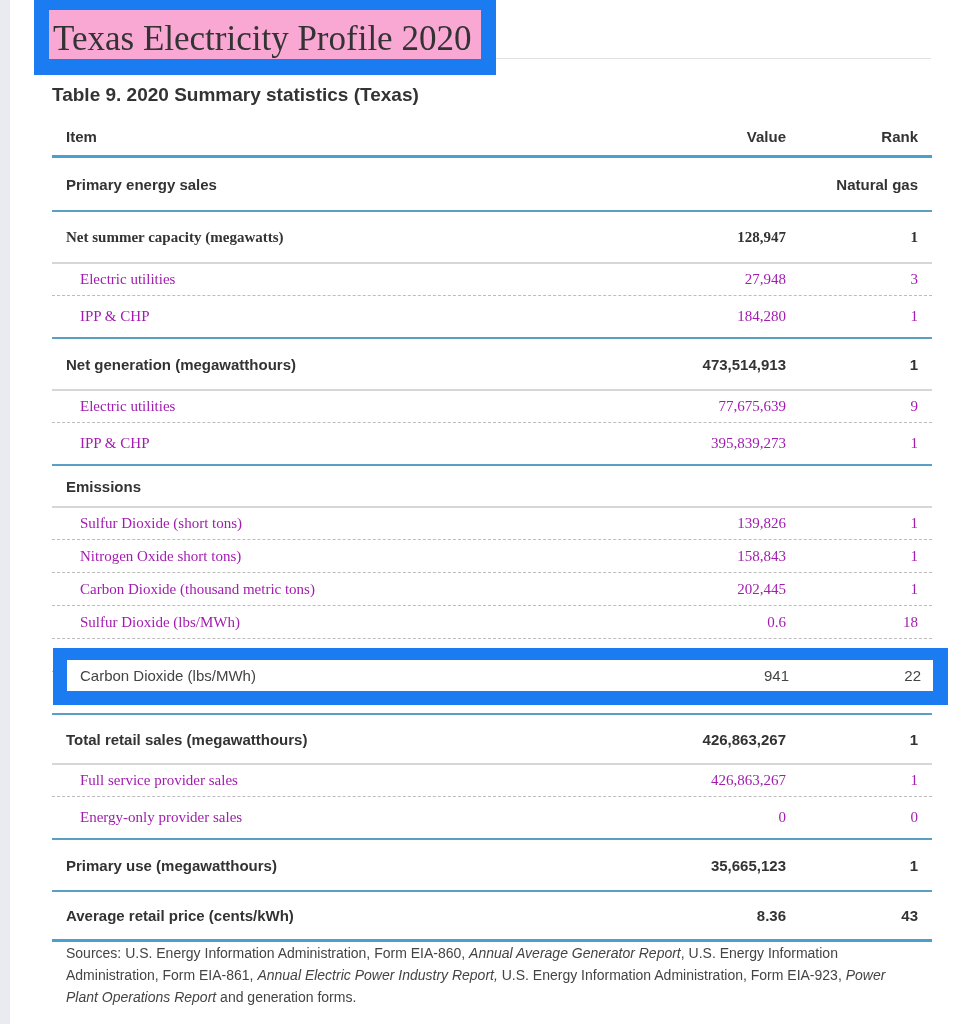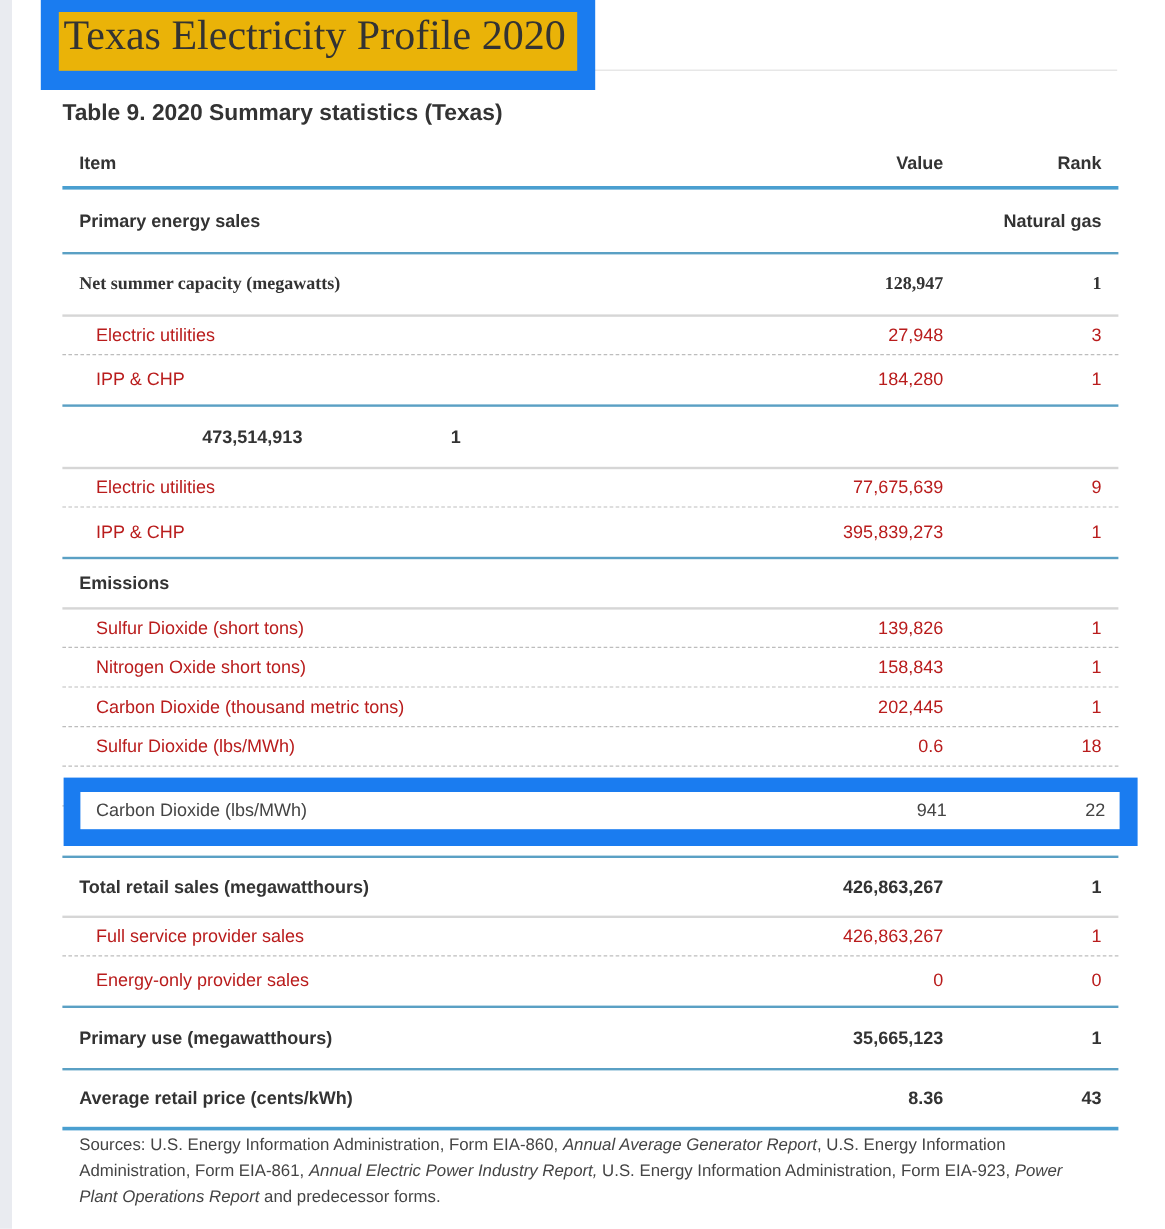--- a/index.html
+++ b/index.html
@@ -18,22 +18,22 @@
     position: absolute; left: 490px; right: 40px; top: 58px;
     border-top: 1px solid #e2e2e2;
   }
   .title-box {
     position: absolute; left: 34px; top: 0px; width: 462px; height: 75px;
     background: #1a7cf0;
     box-sizing: border-box;
   }
   .title-inner {
     position: absolute; left: 15px; top: 10px; right: 15px; height: 49px;
-    background: #eab308;
-    display: flex; align-items: flex-start;
+    background: #f9a8d4;
+    display: flex; align-items: flex-end;
   }
   .page-title {
     font-family: "Liberation Serif", serif;
     font-size: 35px; color: #333; padding-left: 4px; white-space: nowrap;
   }
   .table-caption {
     position: absolute; left: 52px; top: 84px;
     font-size: 19px; font-weight: bold; color: #333;
   }
   .tbl {
@@ -43,21 +43,21 @@
   .row {
     display: flex; align-items: center; position: relative;
     box-sizing: border-box;
   }
   .row .item { flex: 1; padding-left: 14px; }
   .row .val { width: 200px; text-align: right; }
   .row .rank { width: 132px; text-align: right; padding-right: 14px; }
   .row.head { height: 40px; font-weight: bold; border-bottom: 3px solid #4a9fd0; }
   .row.head .item { padding-left: 14px; }
   .row.section { height: 42px; font-weight: bold; }
-  .row.sub { height: 33px; color: #b91c1c; }
+  .row.sub { height: 33px; color: #a21caf; font-family: Liberation Serif, serif; }
   .row.sub .item { padding-left: 28px; }
   .rule-solid { border-top: 2px solid #d6d6d6; }
   .rule-dash { border-top: 1px dashed #bdbdbd; }
   .rule-blue { border-top: 2px solid #5aa0c4; }
   .highlight {
     position: absolute; left: 53px; top: 648px; width: 895px; height: 57px;
     background: #1a7cf0;
   }
   .highlight-inner {
     position: absolute; left: 14px; top: 12px; right: 15px; height: 31px;
@@ -109,20 +109,21 @@
     <span class="val">27,948</span>
     <span class="rank">3</span>
   </div>
   <div class="row sub rule-dash" style="height:42px;">
     <span class="item">IPP &amp; CHP</span>
     <span class="val">184,280</span>
     <span class="rank">1</span>
   </div>
 
   <div class="row section rule-blue" style="height:52px;">
+    <span class="item">Net generation (megawatthours)</span>
     <span class="val">473,514,913</span>
     <span class="rank">1</span>
   </div>
   <div class="row sub rule-solid">
     <span class="item">Electric utilities</span>
     <span class="val">77,675,639</span>
     <span class="rank">9</span>
   </div>
   <div class="row sub rule-dash" style="height:42px;">
     <span class="item">IPP &amp; CHP</span>
@@ -195,13 +196,13 @@
 </div>
 
 <div class="highlight">
   <div class="highlight-inner">
     <span class="item">Carbon Dioxide (lbs/MWh)</span>
     <span class="val">941</span>
     <span class="rank">22</span>
   </div>
 </div>
 
-<div class="sources"><span>Sources: U.S. Energy Information Administration, Form EIA-860, </span><i>Annual Average Generator Report</i><span>, U.S. Energy Information Administration, Form EIA-861, </span><i>Annual Electric Power Industry Report,</i><span> U.S. Energy Information Administration, Form EIA-923, </span><i>Power Plant Operations Report</i><span> and predecessor forms.</span></div>
+<div class="sources"><span>Sources: U.S. Energy Information Administration, Form EIA-860, </span><i>Annual Average Generator Report</i><span>, U.S. Energy Information Administration, Form EIA-861, </span><i>Annual Electric Power Industry Report,</i><span> U.S. Energy Information Administration, Form EIA-923, </span><i>Power Plant Operations Report</i><span> and generation forms.</span></div>
 
 </body></html>

